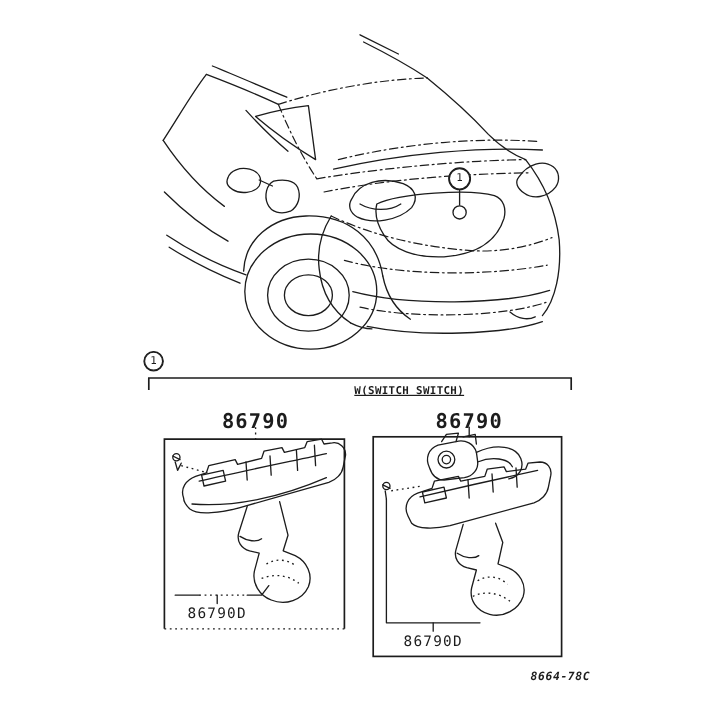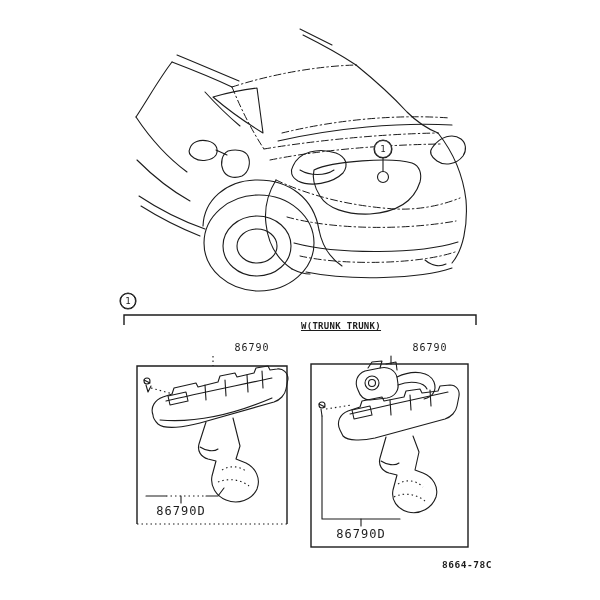--- a/index.html
+++ b/index.html
@@ -9,21 +9,21 @@
     font-family:"DejaVu Sans Mono","Liberation Mono",monospace; color:#1c1c1c;
     overflow:hidden;
   }
   svg { position:absolute; left:0; top:0; }
   .ln   { fill:none; stroke:#1c1c1c; stroke-width:1.1; stroke-linecap:round; stroke-linejoin:round; }
   .lnb  { fill:none; stroke:#1c1c1c; stroke-width:1.4; stroke-linecap:butt; }
   .dd   { fill:none; stroke:#1c1c1c; stroke-width:1; stroke-dasharray:7 3 1.5 3; stroke-linecap:round; }
   .dot  { fill:none; stroke:#1c1c1c; stroke-width:1.1; stroke-dasharray:1.5 3; }
   .mask { fill:#ffffff; stroke:#1c1c1c; stroke-width:1.1; }
   .lbl { position:absolute; text-align:center; color:#1c1c1c; }
-  .part-no { font-size:10px; font-weight:400; letter-spacing:1px;margin-left:39px; }
+  .part-no { font-size:17px; font-weight:700; letter-spacing:1px; }
   .hw-no   { font-size:12px; font-weight:400; letter-spacing:1px; }
   .variant { font-size:9px; font-weight:700; letter-spacing:0.3px; text-decoration:underline;
              font-family:"DejaVu Sans Mono","Liberation Mono",monospace; }
   .code    { font-size:9.5px; font-weight:700; letter-spacing:0.5px; }
   .callout { position:absolute; border:1.2px solid #1c1c1c; border-radius:50%;
              background:#fff; display:flex; align-items:center; justify-content:center;
              font-size:9px; font-weight:400; }
 </style>
 </head>
 <body>
@@ -161,25 +161,25 @@
   </svg>
 
   <div class="callout" style="left:374px; top:140px; width:18px; height:18px;">
     <span>1</span>
   </div>
 
   <div class="callout" style="left:120px; top:293px; width:16px; height:16px;">
     <span>1</span>
   </div>
 
-  <div class="lbl variant" style="left:294px; top:321px; width:94px;">W(TRUNK TRUNK)</div>
+  <div class="lbl variant" style="left:294px; top:321px; width:94px;">W(SWITCH SWITCH)</div>
 
   <div class="lbl part-no" style="left:183px; top:342px; width:60px;">86790</div>
 
   <div class="lbl part-no" style="left:361px; top:342px; width:60px;">86790</div>
 
   <div class="lbl hw-no" style="left:149px; top:504px; width:64px;">86790D</div>
 
   <div class="lbl hw-no" style="left:329px; top:527px; width:64px;">86790D</div>
 
-  <div class="lbl code" style="left:436px; top:559px; width:62px;">8664-78C</div>
+  <div class="lbl code" style="left:436px; top:559px; width:62px;font-style:italic;">8664-78C</div>
 
 </div>
 
 </body></html>

